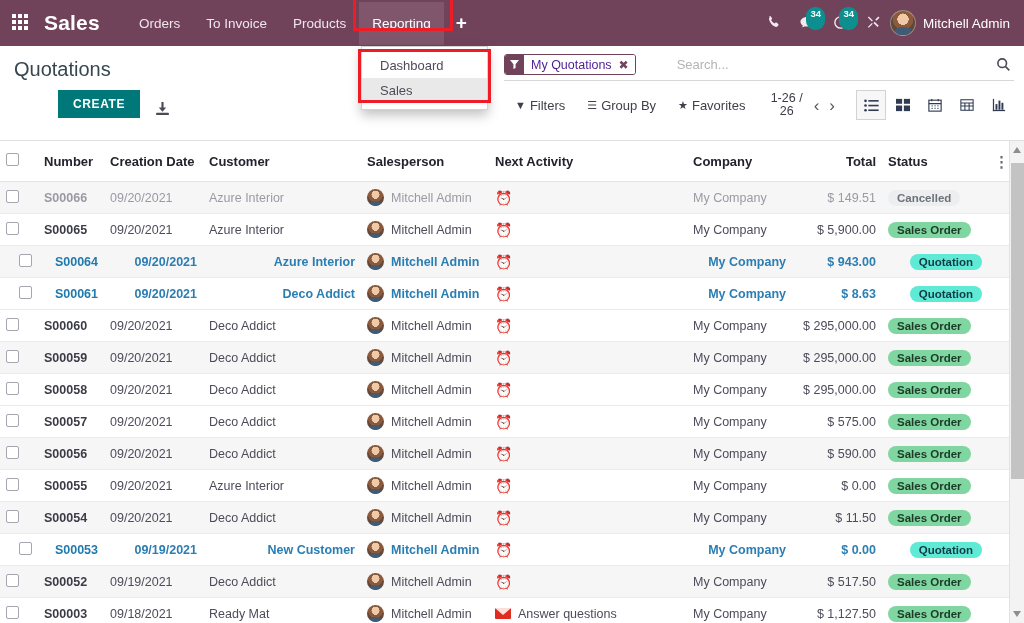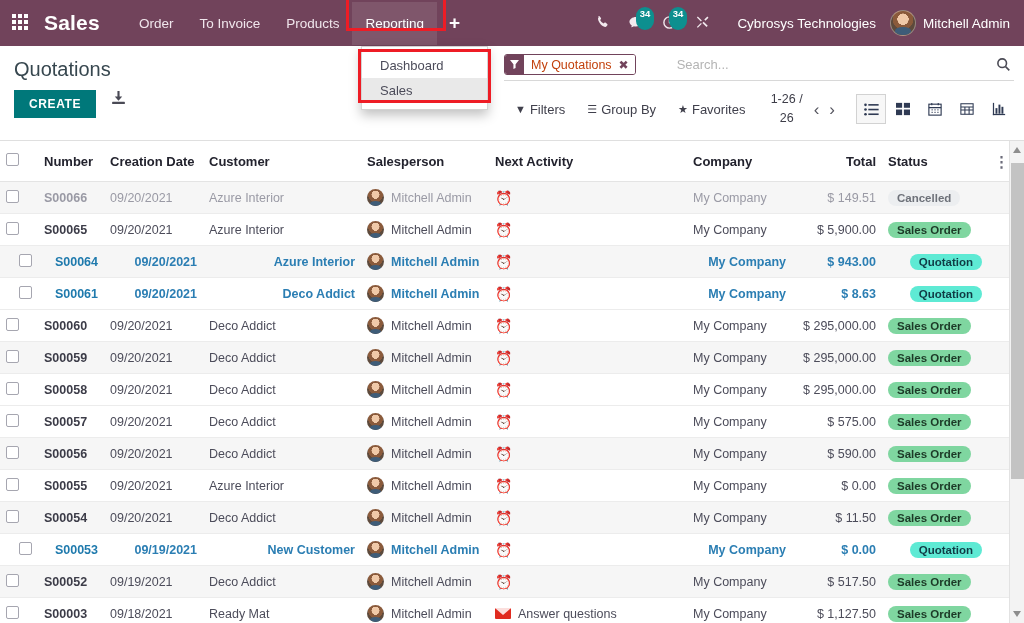--- a/index.html
+++ b/index.html
@@ -114,21 +114,21 @@
     background: #fff;
     border-bottom: 1px solid #dfdfdf;
     display: flex;
     padding: 8px 10px 6px 14px;
     position: relative;
     height: 95px;
     z-index: 10;
   }
   #cp-left { width: 490px; }
   #page-title { font-size: 20px; color: #37474f; font-weight: normal; margin: 4px 0 9px 0; }
-  #cp-buttons { display: flex; align-items: flex-start; }
+  #cp-buttons { display: flex; align-items: flex-end; margin-left: 44px; }
   #create-btn {
     background: #00787a; color: #fff;
     font-size: 12px; font-weight: bold; letter-spacing: .6px;
     border: none; padding: 7px 15px; cursor: pointer;
     font-family: inherit;
   }
   #import-icon {
     margin-left: 14px; cursor: pointer; display: inline-flex;
     color: #4a4a55;
   }
@@ -143,21 +143,21 @@
     display: flex; align-items: stretch;
     border: 1px solid #71435b; border-radius: 3px;
     overflow: hidden; height: 21px; flex: none;
   }
   #facet-icon {
     background: #71435b; color: #fff;
     display: flex; align-items: center; justify-content: center;
     width: 19px; font-size: 9px;
   }
   #facet-label {
-    background: #fff; color: #c2410c;
+    background: #fff; color: #4c1d95;
     font-size: 12.5px; display: flex; align-items: center;
     padding: 0 5px 0 7px; white-space: nowrap;
   }
   #facet-close {
     background: #fff; color: #71435b; font-size: 12px;
     display: flex; align-items: center; padding: 0 6px 0 2px;
     cursor: pointer;
   }
   #search-input {
     flex: 1; border: none; outline: none;
@@ -176,21 +176,21 @@
   }
   .cp-menu {
     color: #40404c; cursor: pointer;
     padding: 2px 11px; white-space: nowrap;
     display: flex; align-items: center; gap: 4px;
   }
   .cp-menu .gl { font-size: 11px; }
   #cp-spacer { flex: 1; }
   #pager {
     font-size: 12.5px; color: #3d3d48;
-    text-align: center; line-height: 19px;
+    text-align: center; line-height: 13px;
     width: 44px; white-space: normal; cursor: pointer;
   }
   .pager-arrow {
     color: #55555f; font-size: 17px; cursor: pointer;
     padding: 0 5px; line-height: 1;
   }
   #view-switcher { display: flex; align-items: center; margin-left: 16px; gap: 2px; }
   .view-btn {
     width: 30px; height: 30px;
     display: flex; align-items: center; justify-content: center;
@@ -292,21 +292,21 @@
       <i></i>
       <i></i>
       <i></i>
       <i></i>
       <i></i>
       <i></i>
       <i></i>
   </div>
   <div id="brand">Sales</div>
 
-  <div class="nav-item">Order</div>
+  <div class="nav-item">Orders</div>
   <div class="nav-item">To Invoice</div>
   <div class="nav-item">Products</div>
 
   <div id="reporting-wrap">
     <div class="nav-item" id="nav-reporting">Reporting</div>
     <div id="reporting-highlight"></div>
   </div>
 
   <div class="nav-item plus">+</div>
 
@@ -332,21 +332,20 @@
       </svg>
     <span class="badge-count">34</span>
   </div>
 
   <div class="sys-icon">
     <svg width="15" height="15" viewBox="0 0 16 16" fill="#f2e9ee">
         <path d="M2 2.6l1-1 4.3 4.3-1 1zM13.2 1.6l-3.3 3.3 1.2 1.2 3.3-3.3zM9.2 7.1L7.9 8.4l4.4 4.4 1.3-1.3zM6.3 8.4L2 12.7l1 1 4.3-4.3z"></path>
       </svg>
   </div>
 
-  <div id="company-name">Cybrosys Technologies</div>
 
   <div id="user-menu">
     <div class="avatar-img"></div>
     <span id="user-name">Mitchell Admin</span>
   </div>
 </div>
 
 <div id="reporting-dropdown">
   <div class="dd-item">Dashboard</div>
   <div class="dd-item active">Sales</div>

